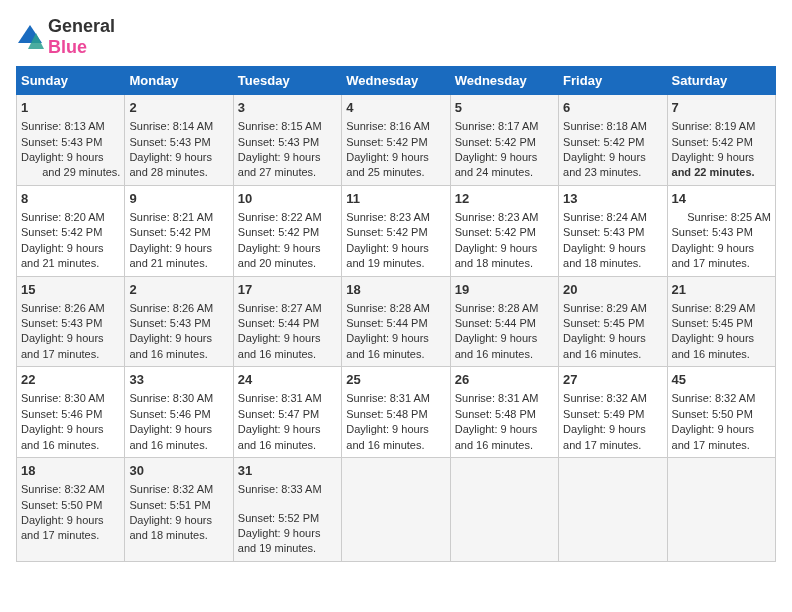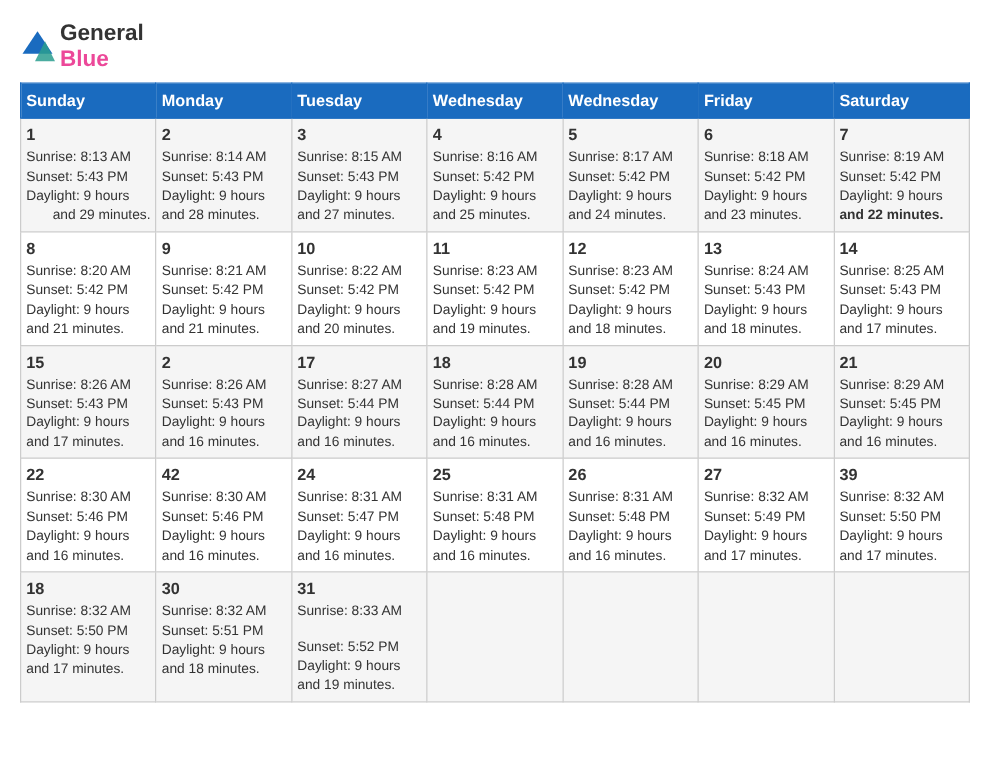--- a/index.html
+++ b/index.html
@@ -200,21 +200,21 @@
         </td>
         <td>
           <span class="day-num">13</span>
           <span style="display: block;">Sunrise: 8:24 AM</span>
           <span style="display: block;">Sunset: 5:43 PM</span>
           <span style="display: block;">Daylight: 9 hours</span>
           <span style="display: block;">and 18 minutes.</span>
         </td>
         <td>
           <span class="day-num">14</span>
-          <span style="display: block;">Sunrise: 8:25 AM</span>
+          <span style="display: block; text-align: right;">Sunrise: 8:25 AM</span>
           <span style="display: block;">Sunset: 5:43 PM</span>
           <span style="display: block;">Daylight: 9 hours</span>
           <span style="display: block;">and 17 minutes.</span>
         </td>
       </tr>
       <tr>
         <td>
           <span class="day-num">15</span>
           <span style="display: block;">Sunrise: 8:26 AM</span>
           <span style="display: block;">Sunset: 5:43 PM</span>
@@ -266,21 +266,21 @@
       </tr>
       <tr>
         <td>
           <span class="day-num">22</span>
           <span style="display: block;">Sunrise: 8:30 AM</span>
           <span style="display: block;">Sunset: 5:46 PM</span>
           <span style="display: block;">Daylight: 9 hours</span>
           <span style="display: block;">and 16 minutes.</span>
         </td>
         <td>
-          <span class="day-num">42</span>
+          <span class="day-num">33</span>
           <span style="display: block;">Sunrise: 8:30 AM</span>
           <span style="display: block;">Sunset: 5:46 PM</span>
           <span style="display: block;">Daylight: 9 hours</span>
           <span style="display: block;">and 16 minutes.</span>
         </td>
         <td>
           <span class="day-num">24</span>
           <span style="display: block;">Sunrise: 8:31 AM</span>
           <span style="display: block;">Sunset: 5:47 PM</span>
           <span style="display: block;">Daylight: 9 hours</span>
@@ -301,21 +301,21 @@
           <span style="display: block;">and 16 minutes.</span>
         </td>
         <td>
           <span class="day-num">27</span>
           <span style="display: block;">Sunrise: 8:32 AM</span>
           <span style="display: block;">Sunset: 5:49 PM</span>
           <span style="display: block;">Daylight: 9 hours</span>
           <span style="display: block;">and 17 minutes.</span>
         </td>
         <td>
-          <span class="day-num">39</span>
+          <span class="day-num">45</span>
           <span style="display: block;">Sunrise: 8:32 AM</span>
           <span style="display: block;">Sunset: 5:50 PM</span>
           <span style="display: block;">Daylight: 9 hours</span>
           <span style="display: block;">and 17 minutes.</span>
         </td>
       </tr>
       <tr>
         <td>
           <span class="day-num">18</span>
           <span style="display: block;">Sunrise: 8:32 AM</span>

